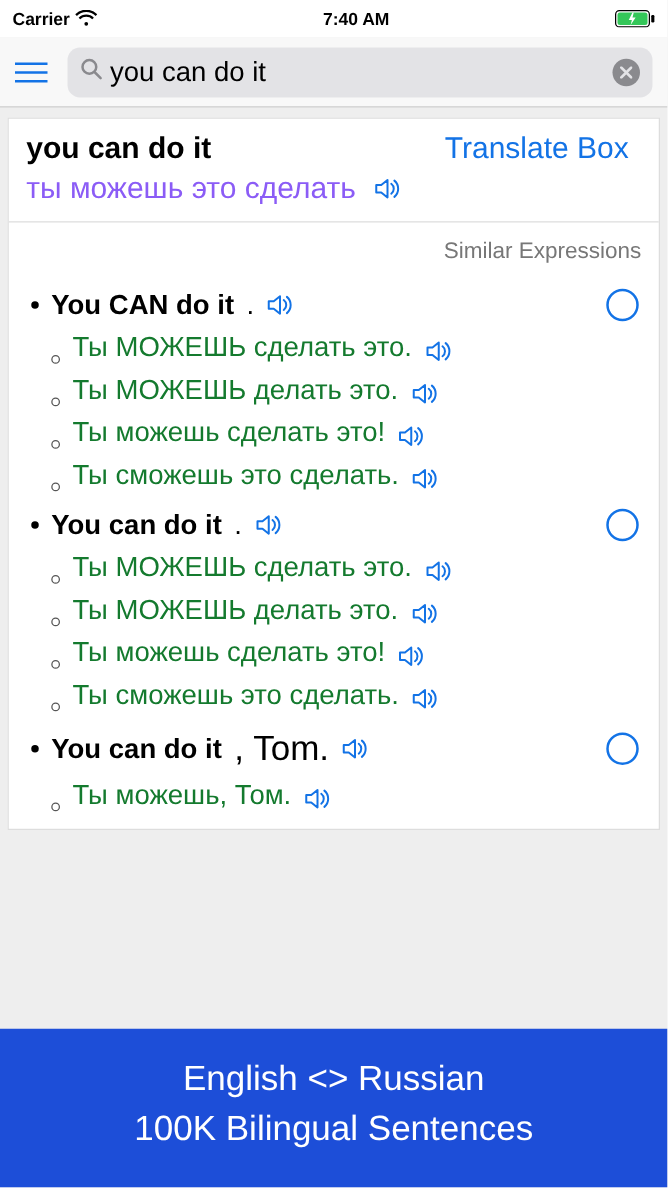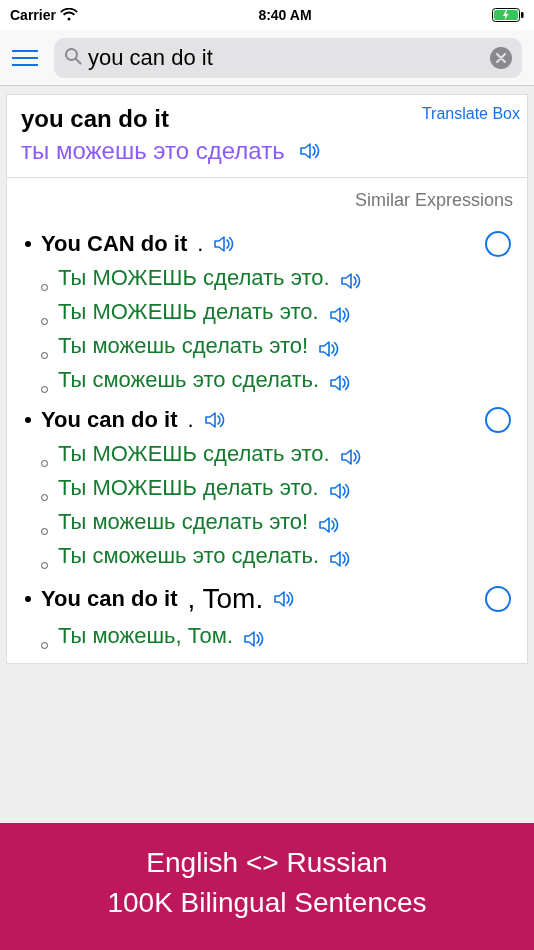--- a/index.html
+++ b/index.html
@@ -74,22 +74,22 @@
       padding: 10px 14px 12px 14px;
       border-bottom: 1px solid #ddd;
       position: relative;
     }
     .card-title {
       font-size: 24px;
       font-weight: 700;
       color: #000;
     }
     .translate-link {
-      position: absolute; right: 7px; top: 10px;
-      color: #1373e6; font-size: 16px;
+      position: absolute; right: 24px; top: 10px;
+      color: #1373e6; font-size: 24px;
       cursor: pointer;
     }
     .card-sub {
       font-size: 24px; color: #8b5cf6;
       margin-top: 4px;
       display: flex; align-items: center; gap: 14px;
     }
     .speaker {
       display: inline-flex; cursor: pointer;
     }
@@ -127,21 +127,21 @@
     }
     .bullet-open {
       width: 7px; height: 7px; border: 1.5px solid #555; border-radius: 50%;
       flex-shrink: 0;
     }
     .sub-text {
       font-size: 22px; color: #147a2e;
     }
     .banner {
       position: absolute; bottom: 0; left: 0; right: 0;
-      background: #be185d;
+      background: #1d4ed8;
       color: #fff;
       text-align: center;
       padding: 20px 10px 26px 10px;
     }
     .banner-line {
       font-size: 28px; line-height: 1.45;
     }
     @keyframes blink { 50% { opacity: 0; } }
   </style>
 </head>
@@ -149,21 +149,21 @@
 
 <div class="status-bar">
   <div class="status-left">
     <span>Carrier</span>
     <span class="wifi-icon">
       <svg width="18" height="14" viewBox="0 0 18 14">
           <path d="M9 12.5a1.5 1.5 0 100-3 1.5 1.5 0 000 3zM4.2 7.4a6.8 6.8 0 019.6 0l1.3-1.3a8.6 8.6 0 00-12.2 0l1.3 1.3zM1.5 4.7a10.6 10.6 0 0115 0L17.8 3.4a12.4 12.4 0 00-17.6 0L1.5 4.7z" fill="#000"></path>
         </svg>
     </span>
   </div>
-  <div>8:40 AM</div>
+  <div>7:40 AM</div>
   <div class="status-right">
     <span class="battery-icon">
       <svg width="32" height="14" viewBox="0 0 32 14">
           <rect x="0.5" y="0.5" width="27" height="13" rx="3" fill="none" stroke="#000"></rect>
           <rect x="2" y="2" width="24" height="10" rx="2" fill="#34c759"></rect>
           <rect x="29" y="4" width="2.5" height="6" rx="1" fill="#000"></rect>
           <path d="M14 2l-3 6h2.5l-1 4 4-6h-2.5l1-4z" fill="#fff"></path>
         </svg>
     </span>
   </div>

